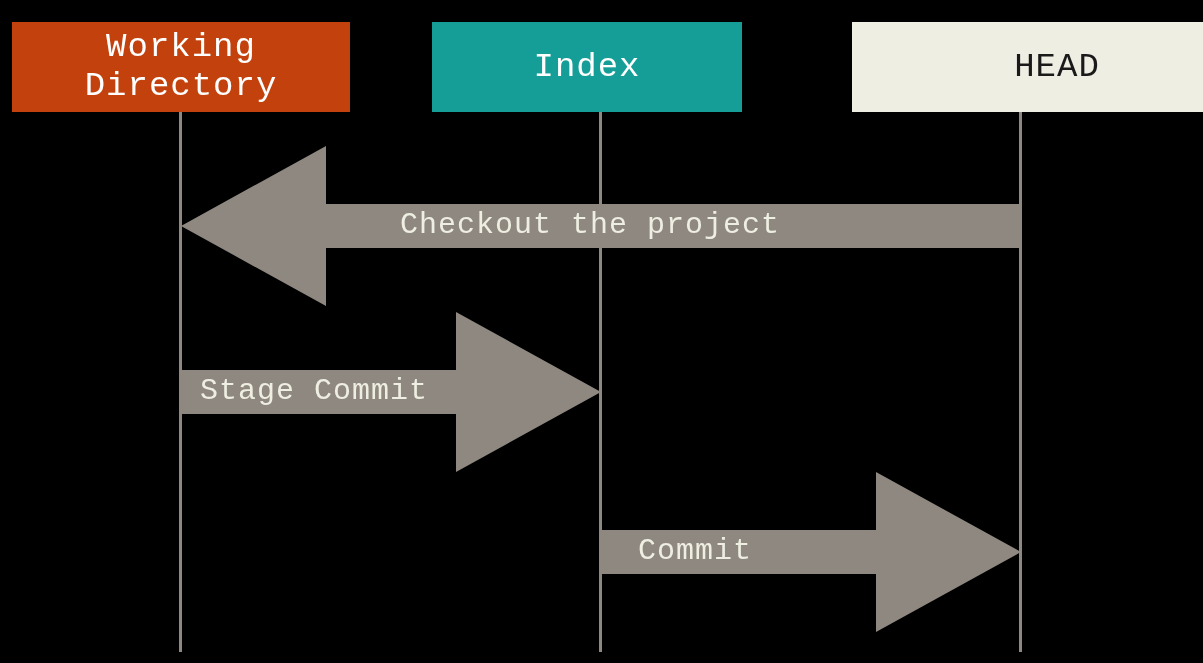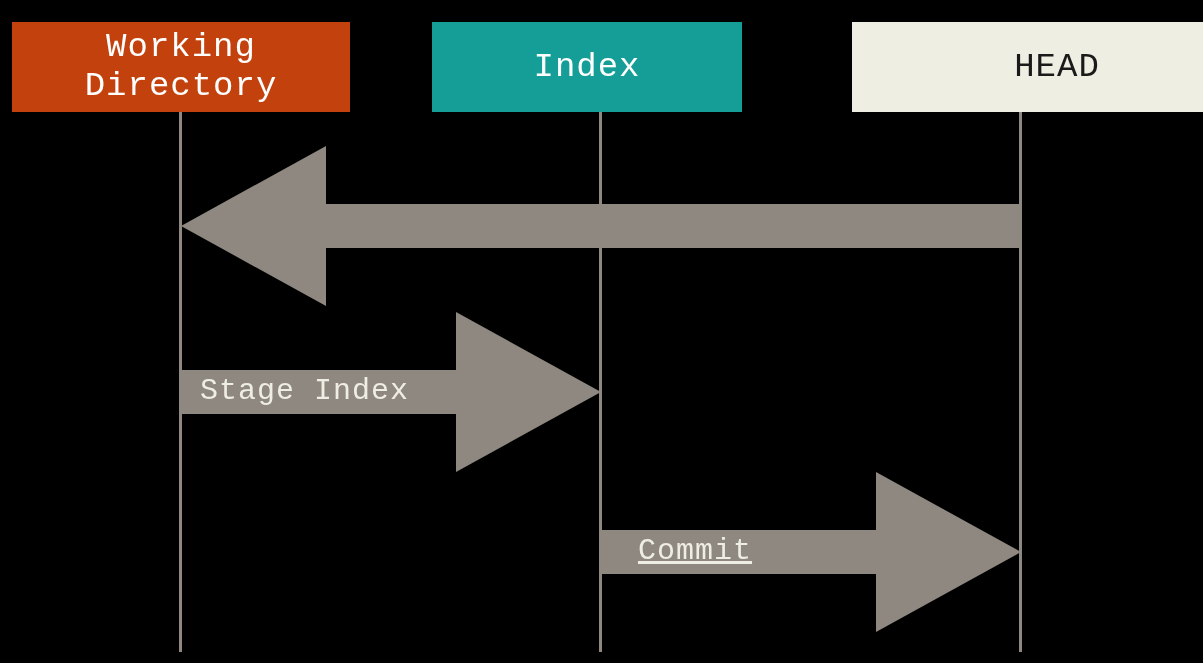--- a/index.html
+++ b/index.html
@@ -92,16 +92,17 @@
       <polygon id="poly-checkout" fill="#8f8880" points="1021,204 326,204 326,146 181,226 326,306 326,248 1021,248"></polygon>
     </g>
     <g>
       <polygon id="poly-stage" fill="#8f8880" points="181,370 456,370 456,312 601,392 456,472 456,414 181,414"></polygon>
     </g>
     <g>
       <polygon id="poly-commit" fill="#8f8880" points="601,530 876,530 876,472 1021,552 876,632 876,574 601,574"></polygon>
     </g>
   </svg>
 
-  <div class="arrow-label" style="left:200px; top:374px;">Stage Index</div>
-  <div class="arrow-label" style="left:638px; top:534px;text-decoration:underline;">Commit</div>
+  <div class="arrow-label" style="left:400px; top:208px;">Checkout the project</div>
+  <div class="arrow-label" style="left:200px; top:374px;">Stage Commit</div>
+  <div class="arrow-label" style="left:638px; top:534px;">Commit</div>
 
 </div>
 
 </body></html>

